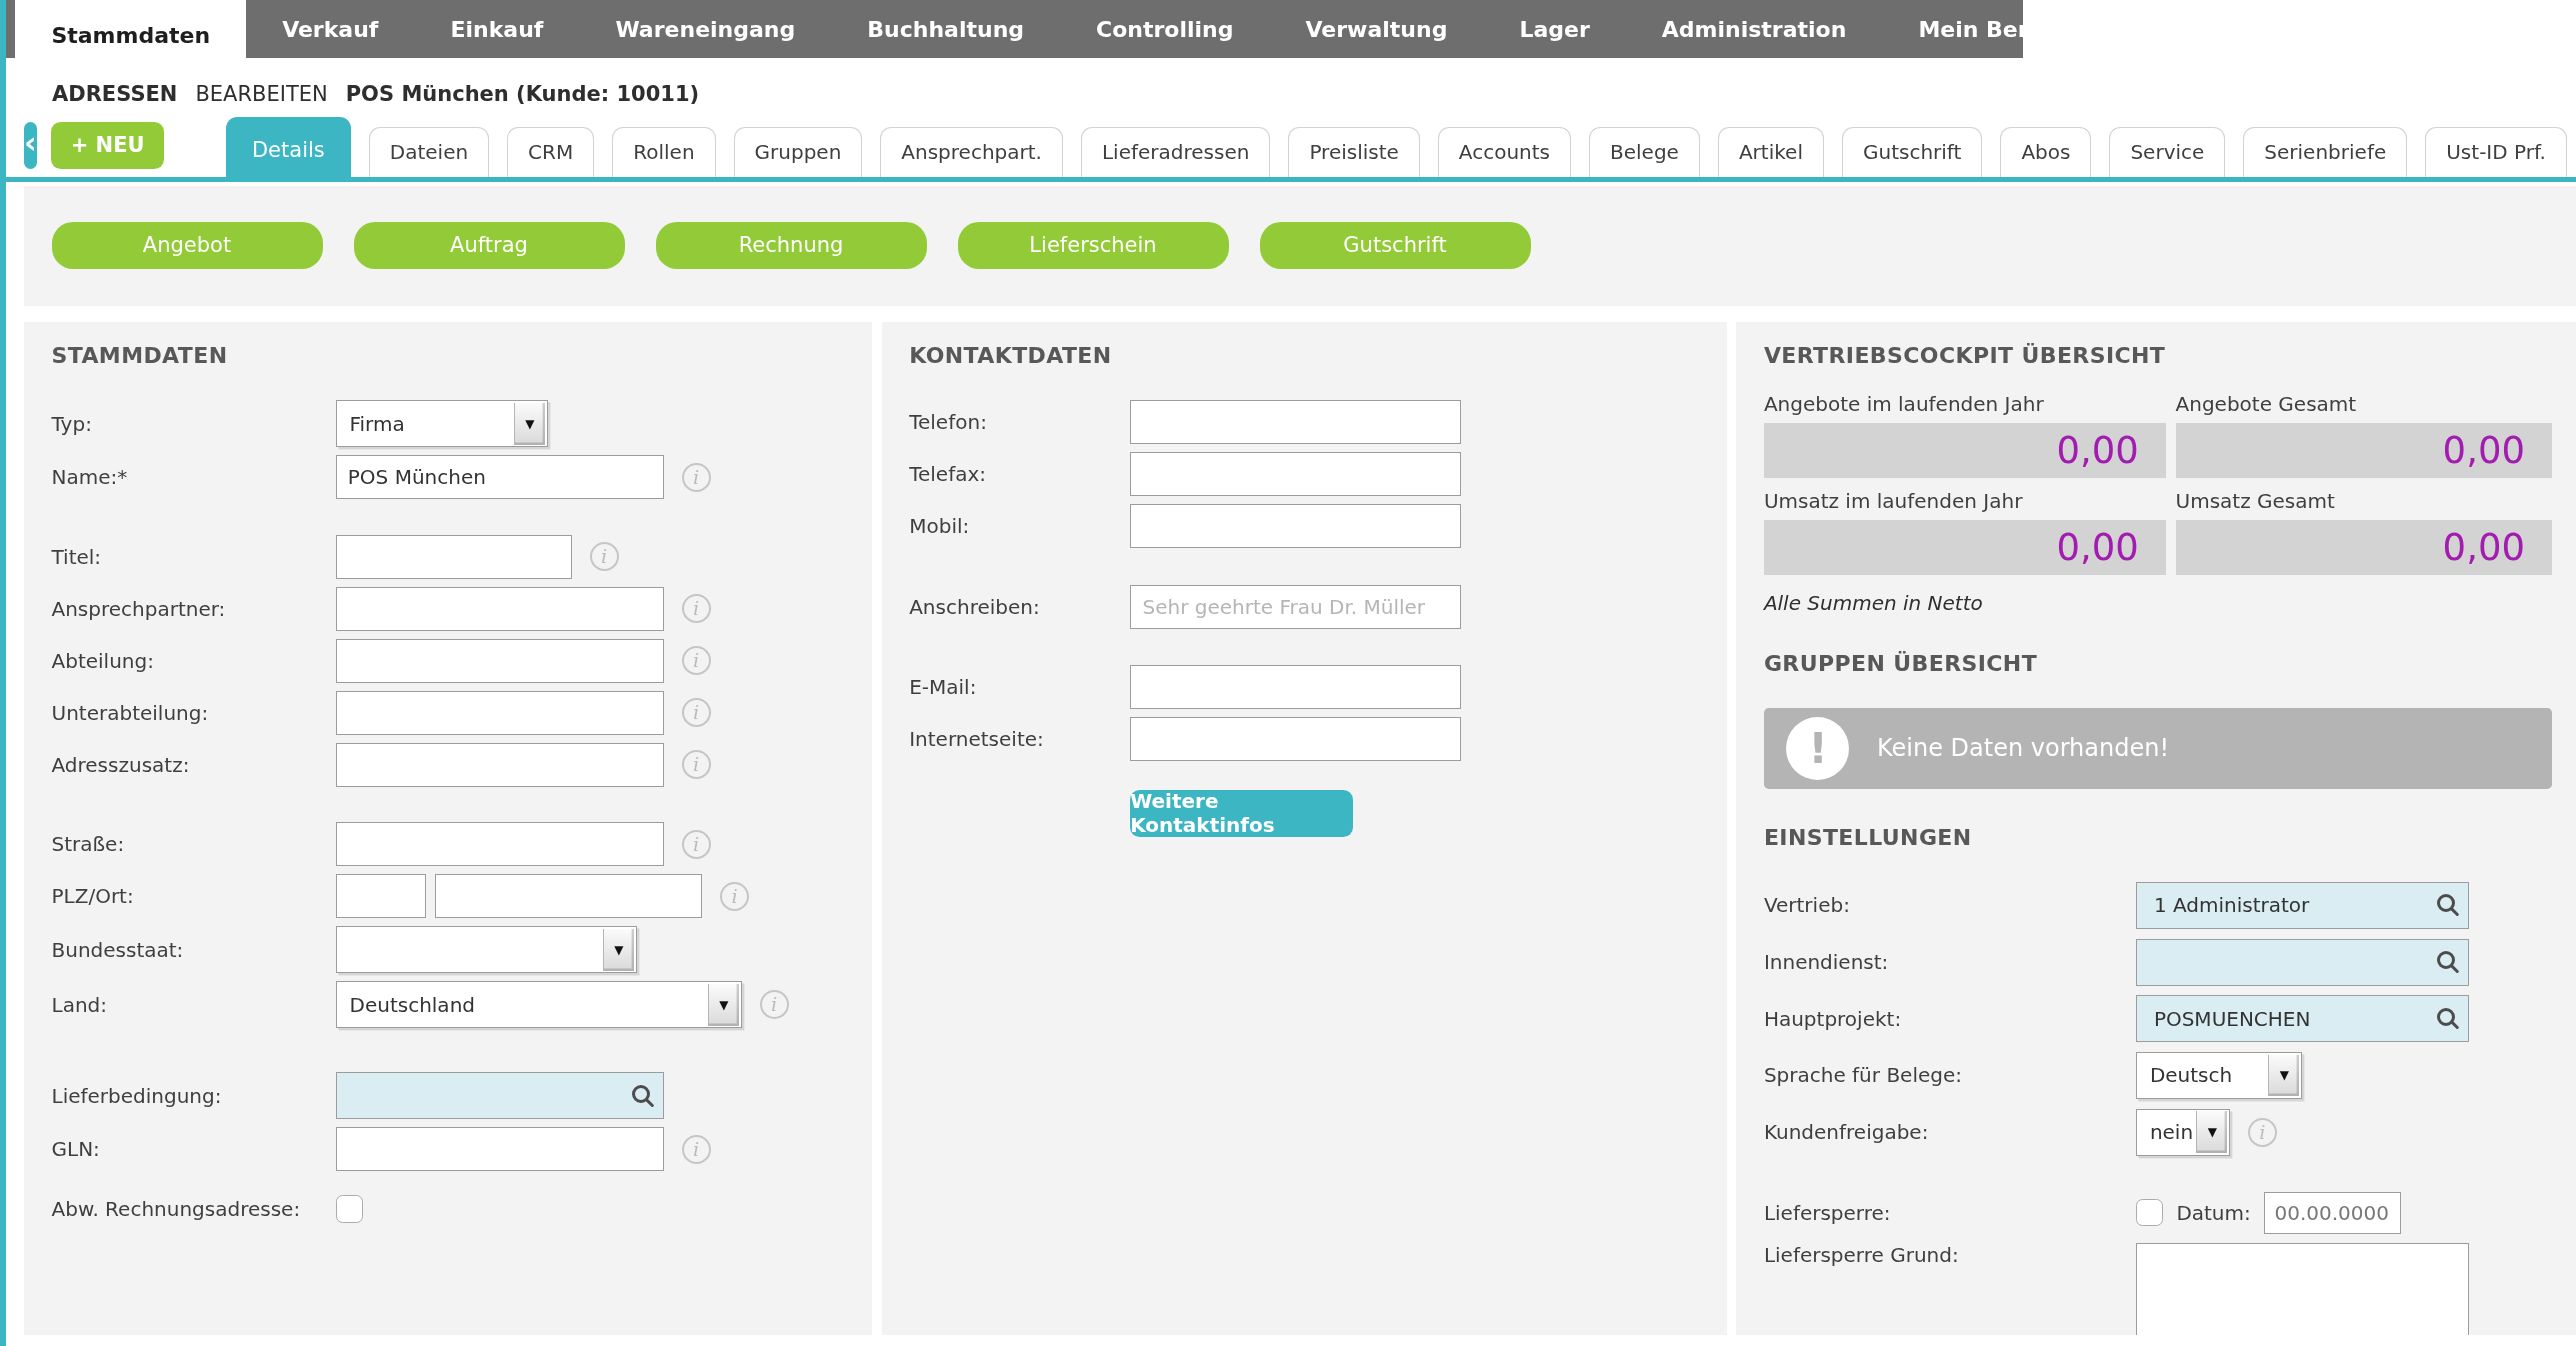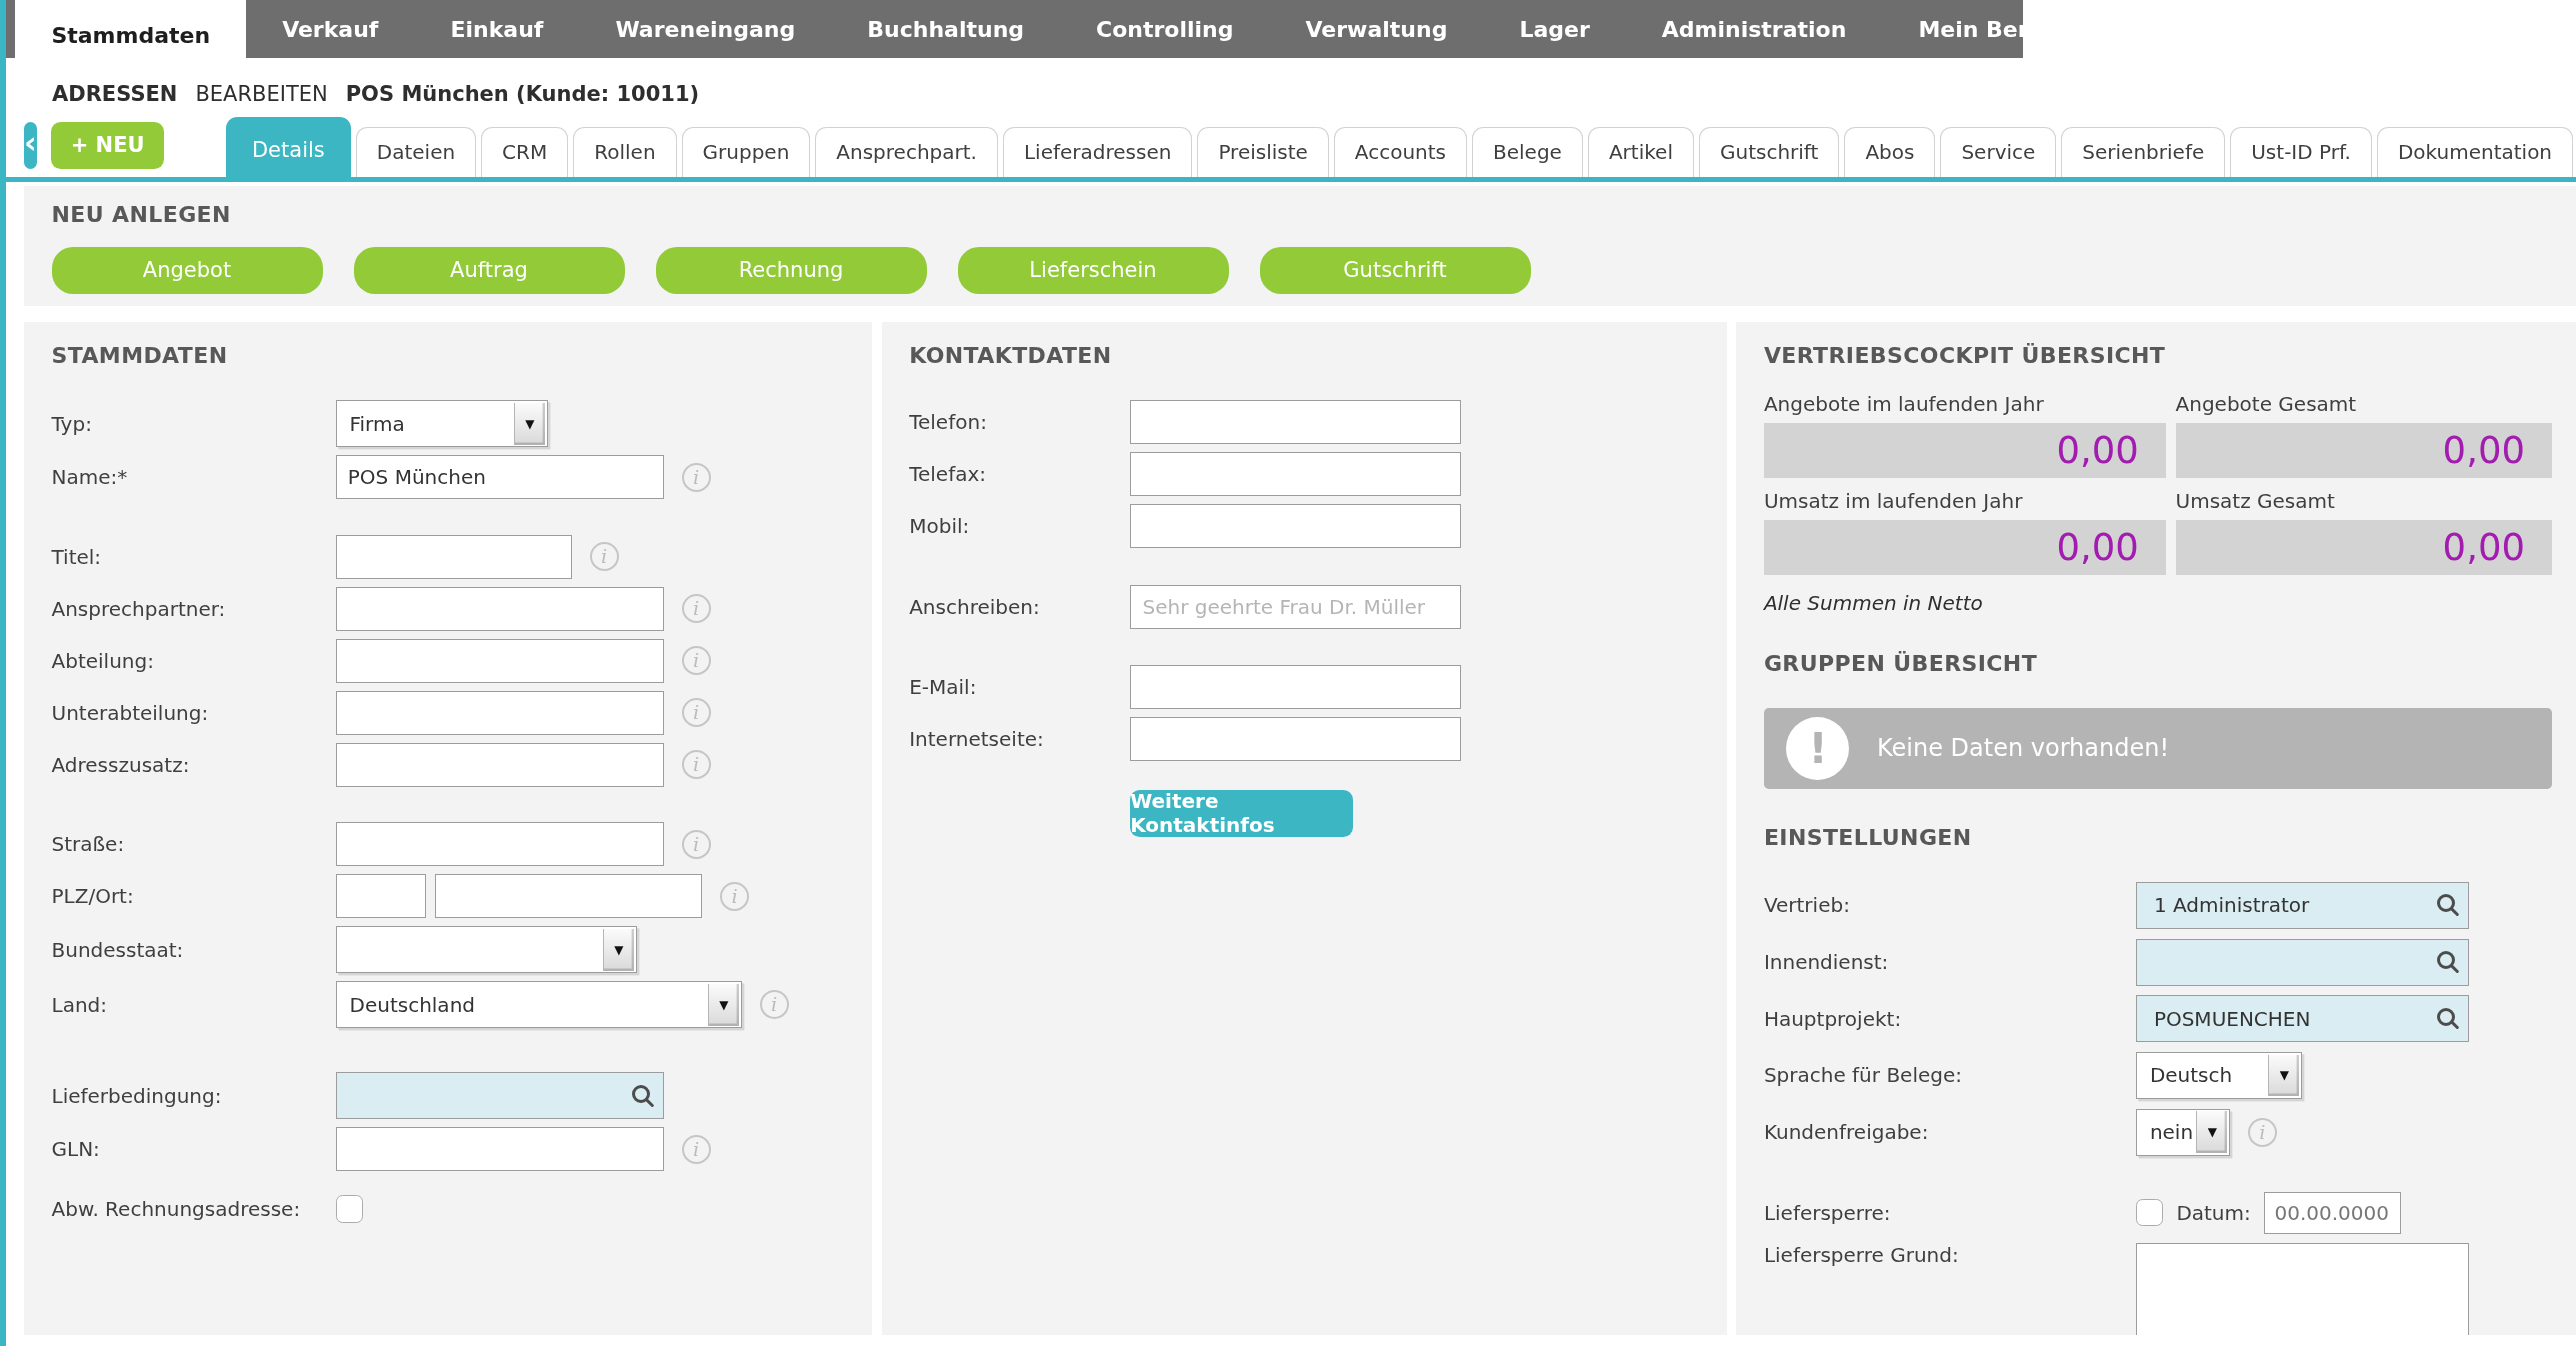--- a/index.html
+++ b/index.html
@@ -26,21 +26,21 @@
   .tabrow { display:flex; align-items:flex-end; height:66px; padding-left:24px;
     border-bottom:5.7px solid #3cb6c3; position:relative; }
   .btn-back { width:50px; height:47px; background:#3cb6c3; border-radius:11.3px;
     color:#fff; font-size:31px; font-weight:bold; display:flex; align-items:center;
     justify-content:center; margin:0 14.5px 8px 0; line-height:1; padding-bottom:4.8px; }
   .btn-neu { height:47px; background:#92cb37; border-radius:9.7px; color:#fff;
     font-size:21px; font-weight:bold; display:flex; align-items:center;
     padding:0 19.4px; margin:0 62px 8px 0; white-space:nowrap; }
   .tab { height:50px; background:#ffffff; border:1.6px solid #d2d2d2; border-bottom:none;
     border-radius:11.3px 11.3px 0 0; display:flex; align-items:center; padding:0 20px;
-    margin-right:5px; font-size:20px; color:#3f3f3f; white-space:nowrap; }
+    margin-right:18px; font-size:20px; color:#3f3f3f; white-space:nowrap; }
   .tab.active { background:#3cb6c3; border:none; color:#ffffff; height:65px;
     margin-bottom:-5.7px; padding:0 26px; font-size:21px; z-index:1; }
 
   
   .panel { background:#f3f3f3; }
   .quick-panel { margin:4.8px 0 0 24px; padding:16px 0 14.5px 27.5px; height:120px; }
   .sec-title { font-size:22px; font-weight:bold; color:#585858; letter-spacing:0.4px; }
   .quick-buttons { display:flex; gap:31px; margin-top:19.4px; }
   .btn-green { width:271px; height:47px; background:#92cb37; border-radius:21px;
     color:#fff; font-size:21px; display:flex; align-items:center; justify-content:center; }
@@ -171,21 +171,20 @@
   <div class="tab">Gutschrift</div>
   <div class="tab">Abos</div>
   <div class="tab">Service</div>
   <div class="tab">Serienbriefe</div>
   <div class="tab">Ust-ID Prf.</div>
   <div class="tab">Dokumentation</div>
 
 </div>
 
 <div class="panel quick-panel">
-  <div class="sec-title">NEU ANLEGEN</div>
   <div class="quick-buttons">
     <div class="btn-green">Angebot</div>
     <div class="btn-green">Auftrag</div>
     <div class="btn-green">Rechnung</div>
     <div class="btn-green">Lieferschein</div>
     <div class="btn-green">Gutschrift</div>
   </div>
 </div>
 
 <div class="columns">

